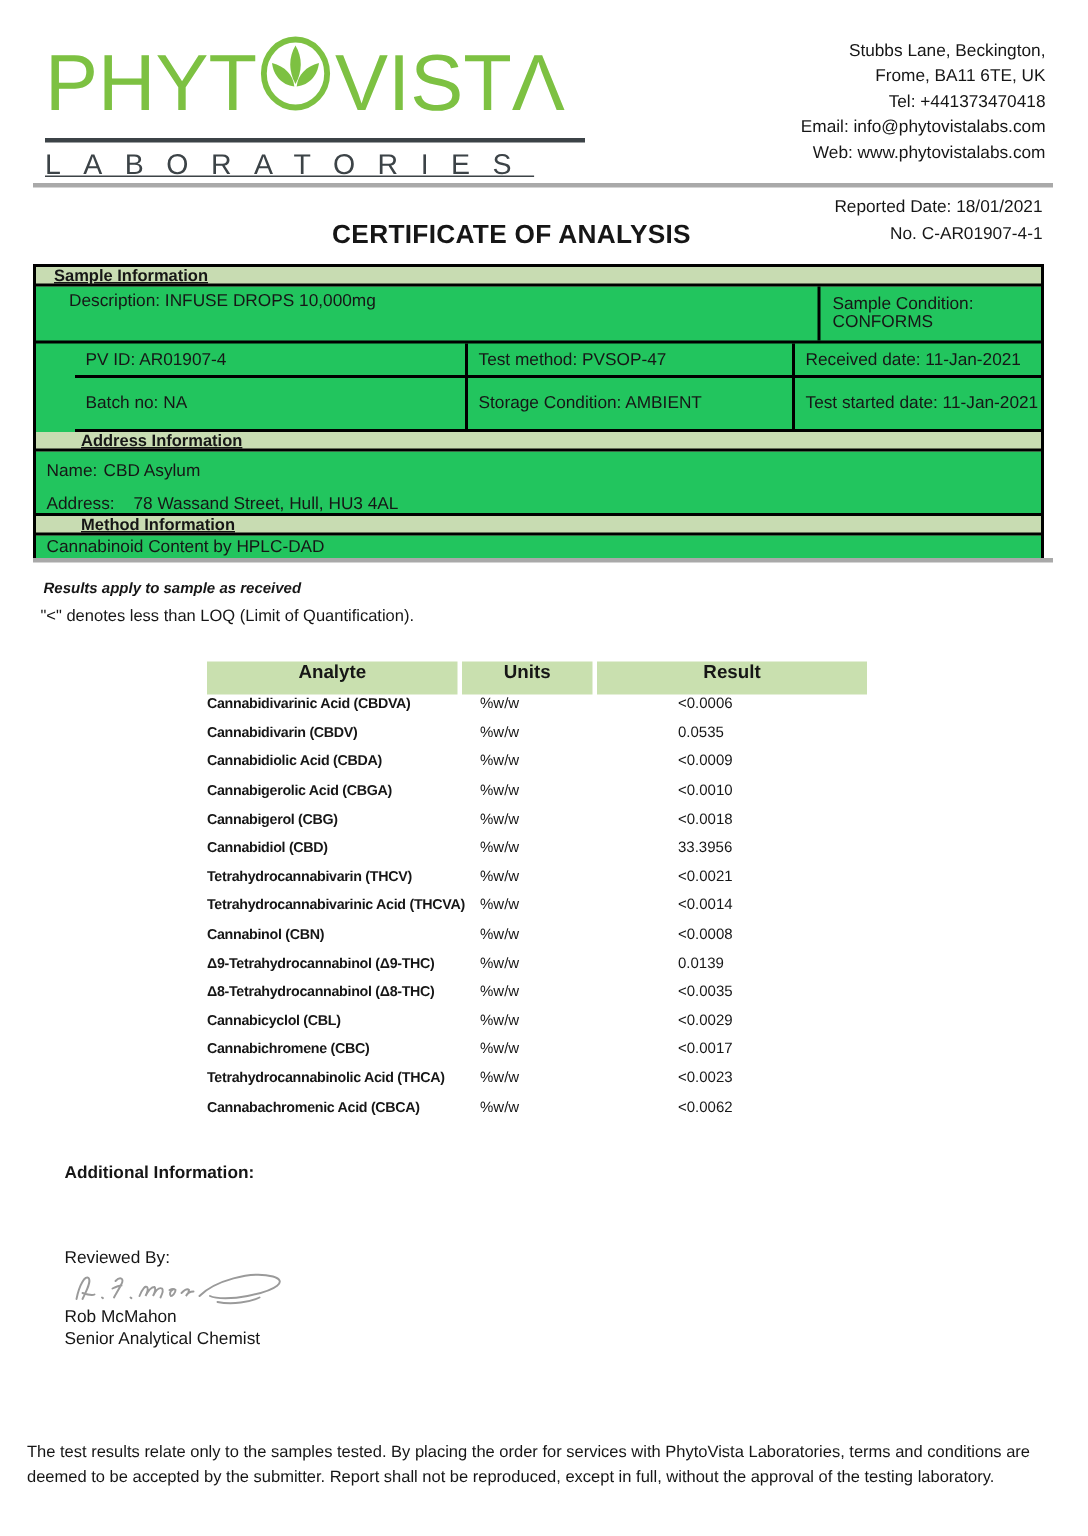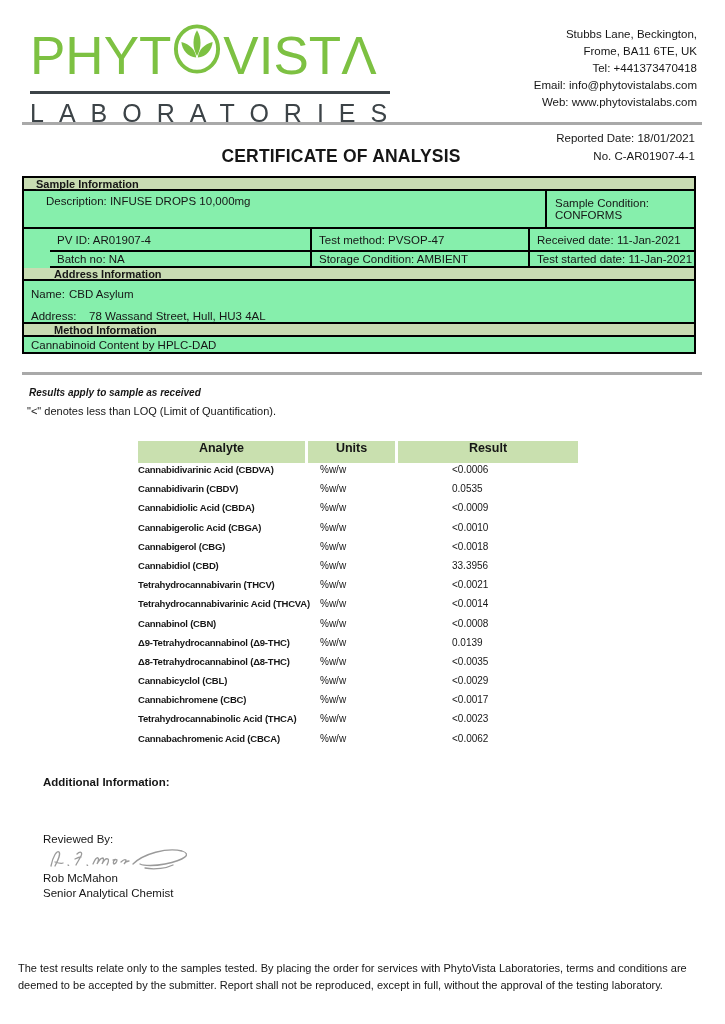--- a/index.html
+++ b/index.html
@@ -16,40 +16,40 @@
     font-family:"Liberation Sans", sans-serif;position:relative;overflow:hidden;
   }
   .abs{position:absolute;}
 
   
   .logo{left:30px;top:22px;width:362px;}
   .logo-row{display:flex;align-items:center;color:var(--logo-green);
     font-size:53px;font-weight:400;letter-spacing:0px;line-height:58px;}
   .logo-row .leaf{margin:0 1px 2px 1px;}
   .logo-line{height:3px;background:var(--logo-dark);margin:2px 0 5px 0;width:360px;}
-  .logo-sub{color:var(--logo-dark);font-size:25px;letter-spacing:15px;white-space:nowrap;}
+  .logo-sub{color:var(--logo-dark);font-size:19px;letter-spacing:15px;white-space:nowrap;text-decoration:underline;}
   .address{right:28px;top:26px;text-align:right;font-size:11.5px;line-height:17px;}
   .header-divider{left:22px;top:122px;width:680px;height:3px;background:var(--div-gray);}
 
   
   .reported{right:30px;top:132px;font-size:11.5px;}
   .coa-no{right:30px;top:150px;font-size:11.5px;}
   .coa-title{left:0;top:146px;width:682px;text-align:center;font-size:17.5px;font-weight:bold;letter-spacing:.2px;}
 
   
-  .info-table{left:22px;top:176px;width:674px;border:2px solid #000;box-sizing:border-box;background:#86efac;}
+  .info-table{left:22px;top:176px;width:674px;border:2px solid #000;box-sizing:border-box;background:#22c55e;}
   .it-bar{background:var(--bar-green);border-bottom:2px solid #000;height:13px;line-height:12px;
     font-size:11px;font-weight:bold;text-decoration:underline;box-sizing:border-box;}
   .indent-sm{padding-left:12px;}
   .indent-lg{padding-left:30px;}
   .it-desc{display:grid;grid-template-columns:480px 1fr;height:38px;border-bottom:2px solid #000;box-sizing:border-box;}
   .it-desc .c1{padding:4px 0 0 22px;font-size:11.5px;}
   .it-desc .c2{border-left:2px solid #000;display:flex;align-items:center;padding-left:8px;font-size:11.5px;margin-left:41px;}
   .it-row3{display:grid;grid-template-columns:260px 218px 1fr;border-bottom:2px solid #000;box-sizing:border-box;margin-left:26px;}
-  .h23{height:23px;} .h24{height:16px;text-align:center;}
+  .h23{height:23px;} .h24{height:36px;text-align:center;}
   .it-row3 > div{display:flex;align-items:center;padding-left:7px;font-size:11.5px;box-sizing:border-box;}
   .it-row3 > div + div{border-left:2px solid #000;}
   .it-name{height:43px;border-bottom:2px solid #000;box-sizing:border-box;padding:6px 0 0 7px;font-size:11.5px;}
   .it-name .line{display:flex;height:14px;line-height:14px;}
   .it-name .line + .line{margin-top:8px;}
   .lbl-name{width:38px;} .lbl-addr{width:58px;}
   .it-method{height:15px;display:flex;align-items:center;padding-left:7px;font-size:11.5px;box-sizing:border-box;}
   .mid-divider{left:22px;top:372px;width:680px;height:3px;background:var(--div-gray);}
 
   

